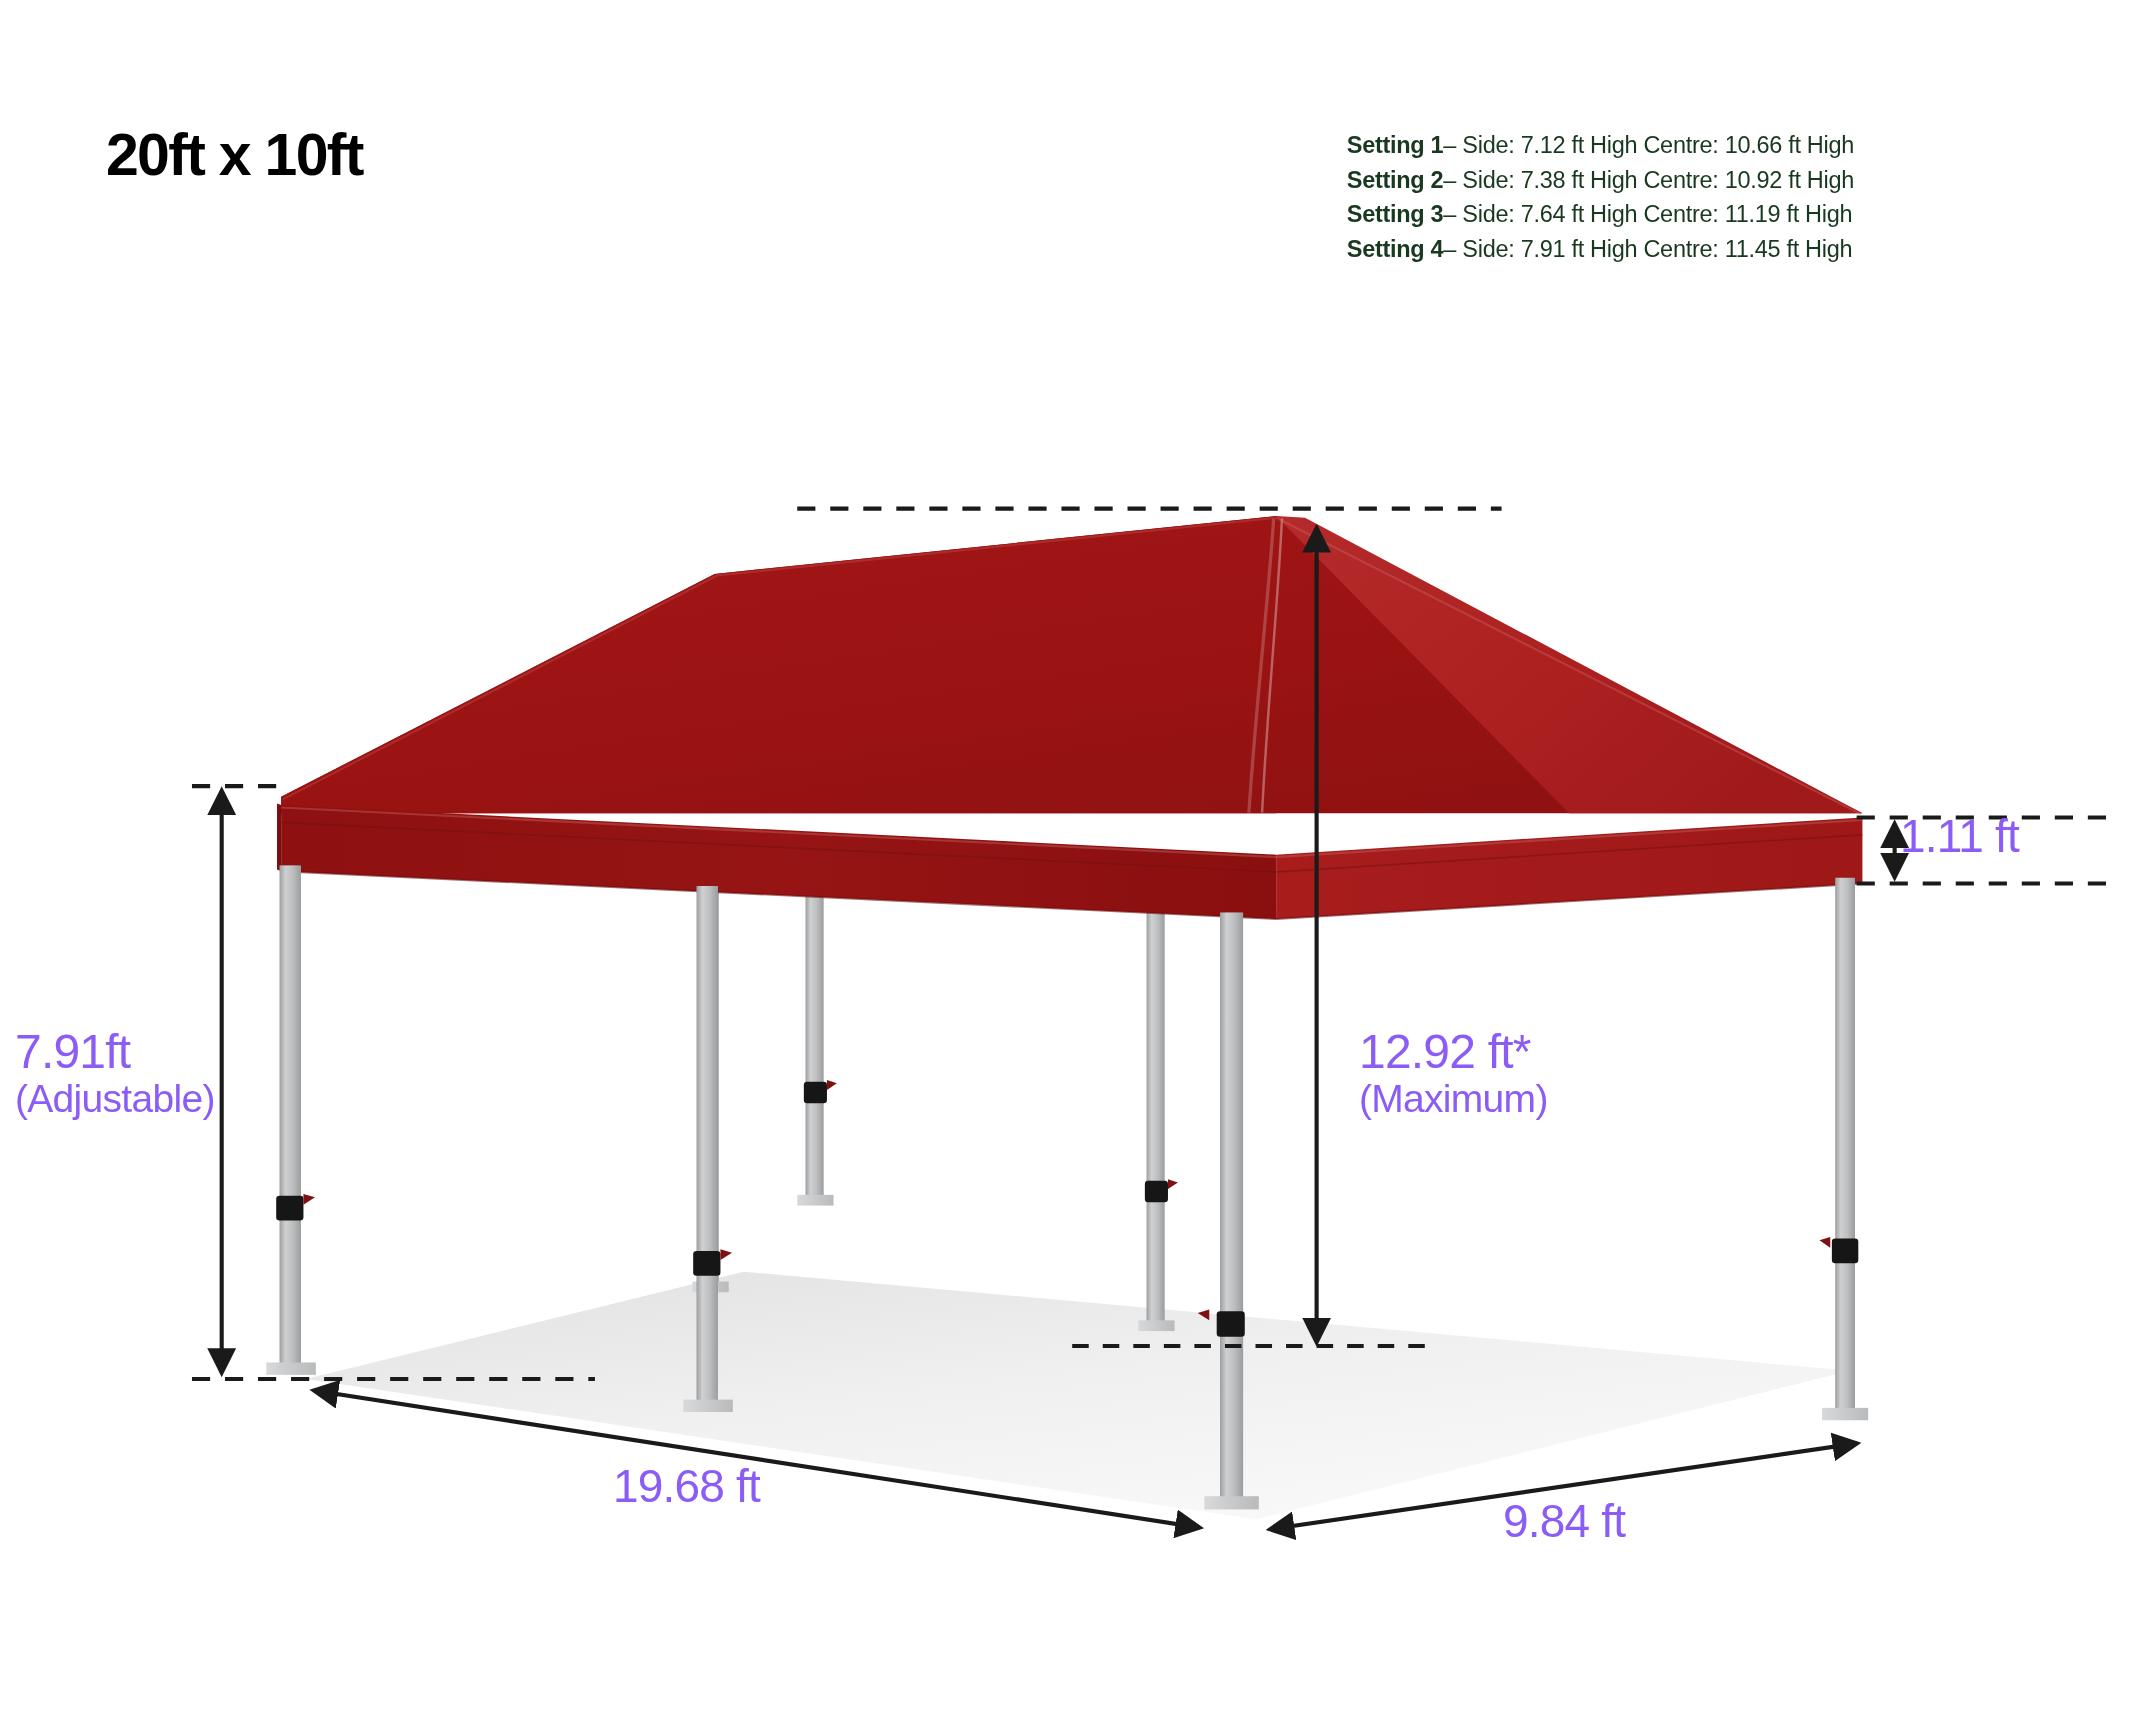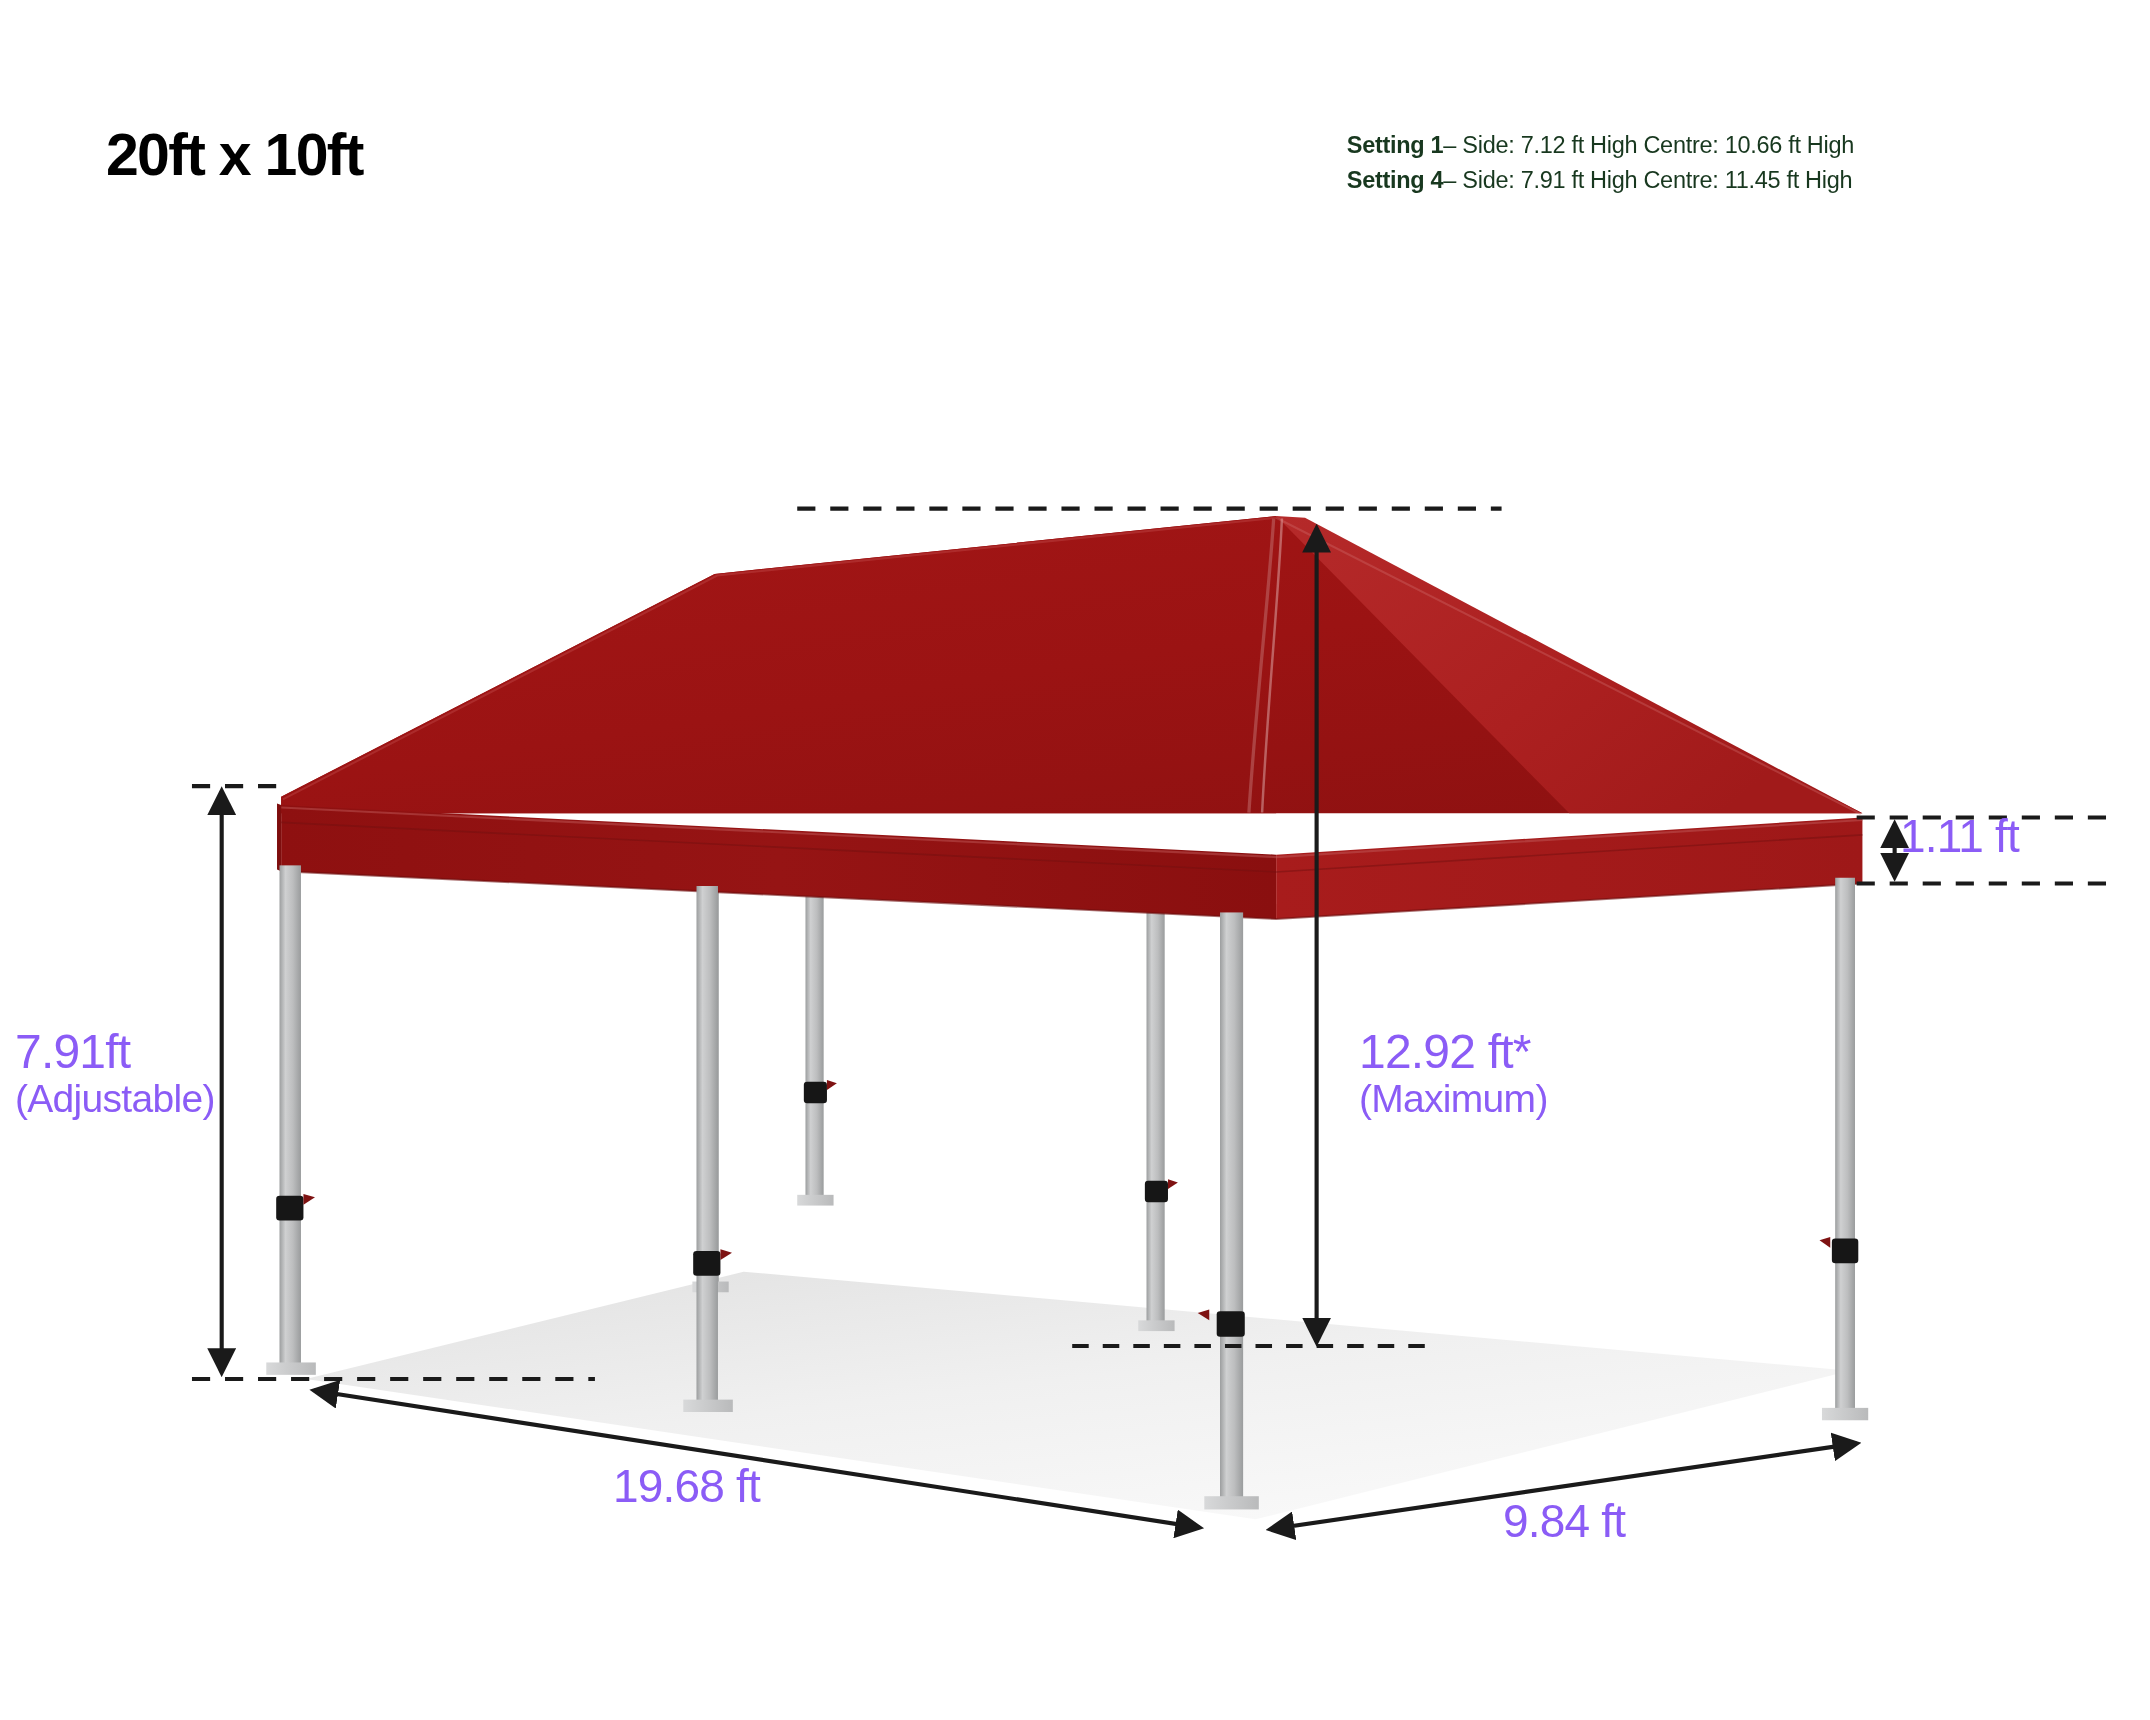--- a/index.html
+++ b/index.html
@@ -278,20 +278,26 @@
 
   <div class="title-block">
     <div class="title-line">20ft x 10ft</div>
   </div>
 
   <div class="settings-block">
     <div class="setting-row">
       <span class="setting-label">Setting 1</span><span class="setting-rest">– Side: 7.12 ft High Centre: 10.66 ft High</span>
     </div>
     <div class="setting-row">
+      <span class="setting-label">Setting 2</span><span class="setting-rest">– Side: 7.38 ft High Centre: 10.92 ft High</span>
+    </div>
+    <div class="setting-row">
+      <span class="setting-label">Setting 3</span><span class="setting-rest">– Side: 7.64 ft High Centre: 11.19 ft High</span>
+    </div>
+    <div class="setting-row">
       <span class="setting-label">Setting 4</span><span class="setting-rest">– Side: 7.91 ft High Centre: 11.45 ft High</span>
     </div>
   </div>
 
   <div class="dim-label" id="lbl-height">
     <div class="dim-main">7.91ft</div>
     <div class="dim-sub">(Adjustable)</div>
   </div>
 
   <div class="dim-label" id="lbl-center">

